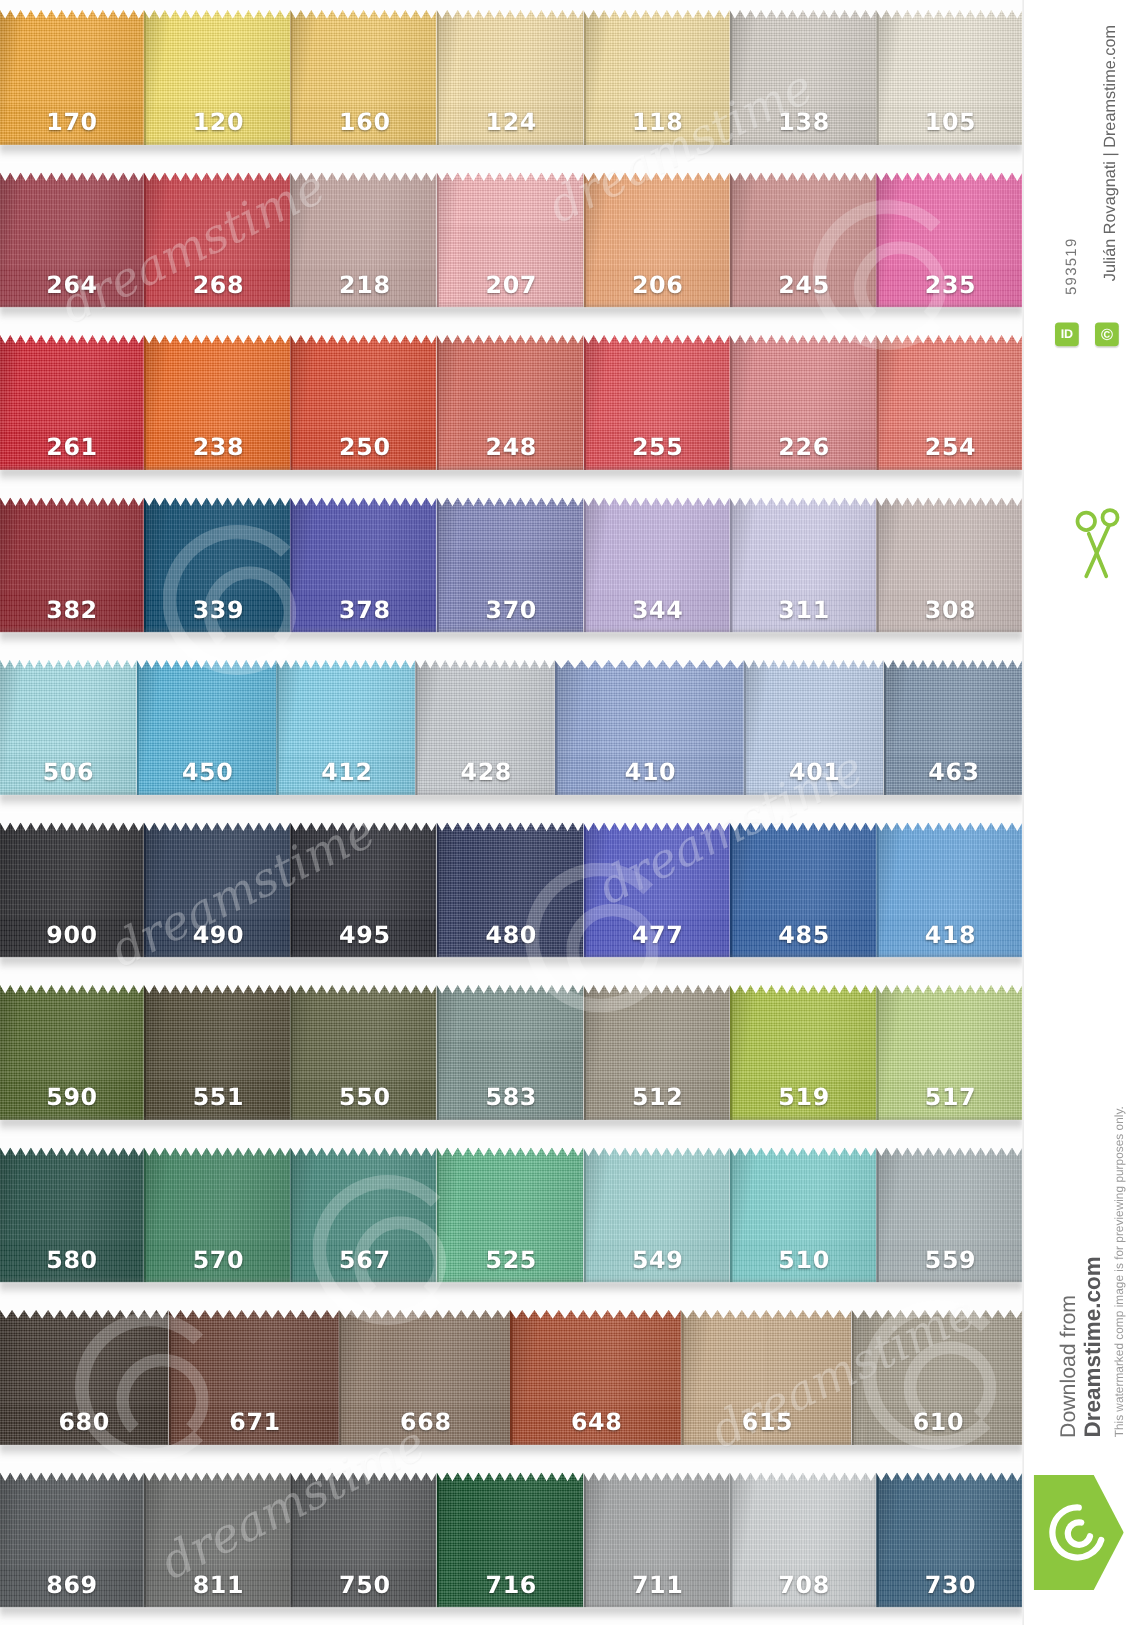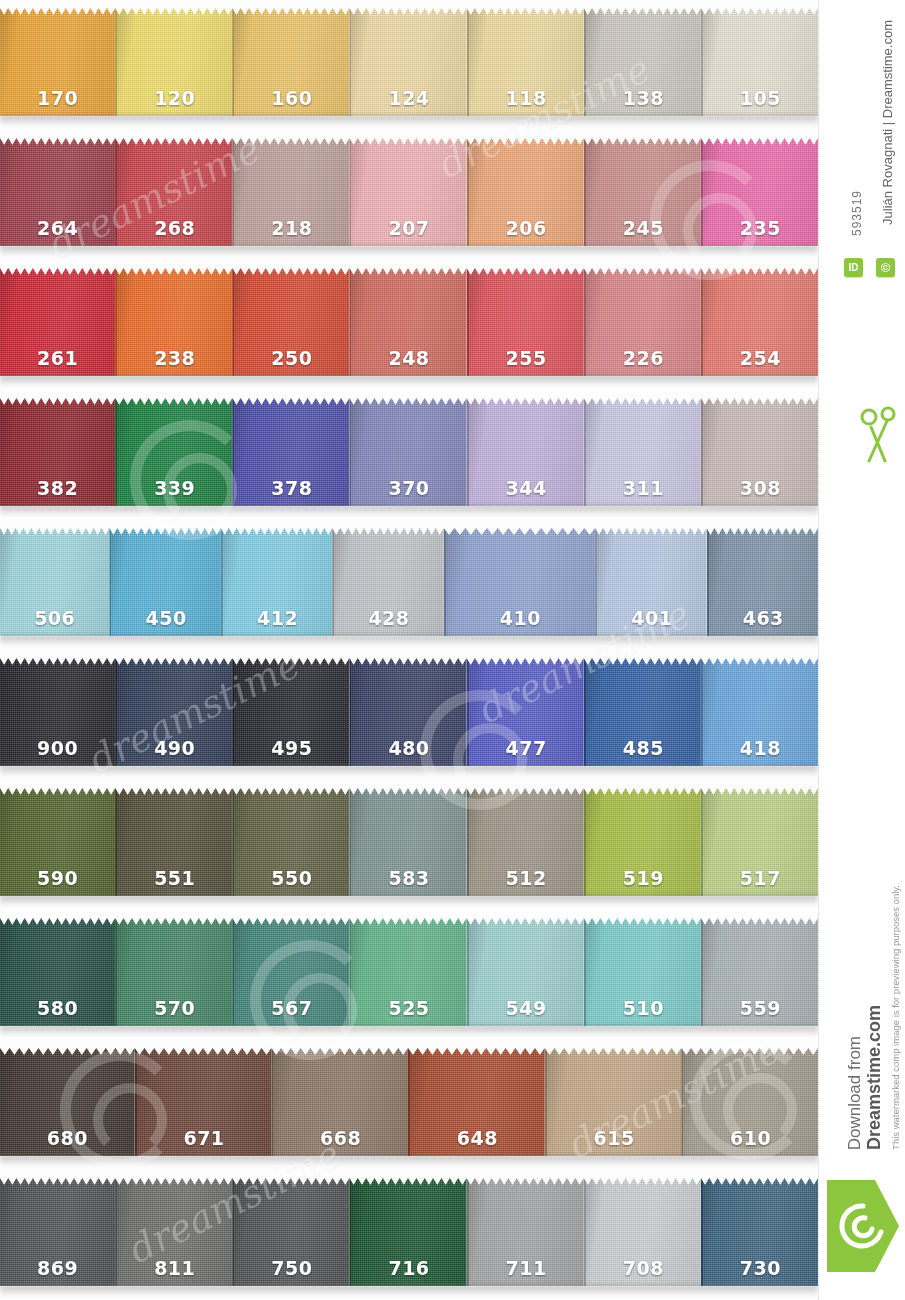--- a/index.html
+++ b/index.html
@@ -330,21 +330,21 @@
         </div>
         <div class="row-shadow"></div>
       </div>
       <div class="row">
         <div class="row-strip">
           <div class="swatch" style="background: rgb(141, 32, 41);">
             <div class="weave"></div>
             <div class="shade"></div>
             <div class="code">382</div>
           </div>
-          <div class="swatch" style="background: #15803d;">
+          <div class="swatch" style="background: #0c4a6e;">
             <div class="weave"></div>
             <div class="shade"></div>
             <div class="code">339</div>
           </div>
           <div class="swatch" style="background: rgb(74, 75, 171);">
             <div class="weave"></div>
             <div class="shade"></div>
             <div class="code">378</div>
           </div>
           <div class="swatch" style="background: rgb(129, 134, 187);">

